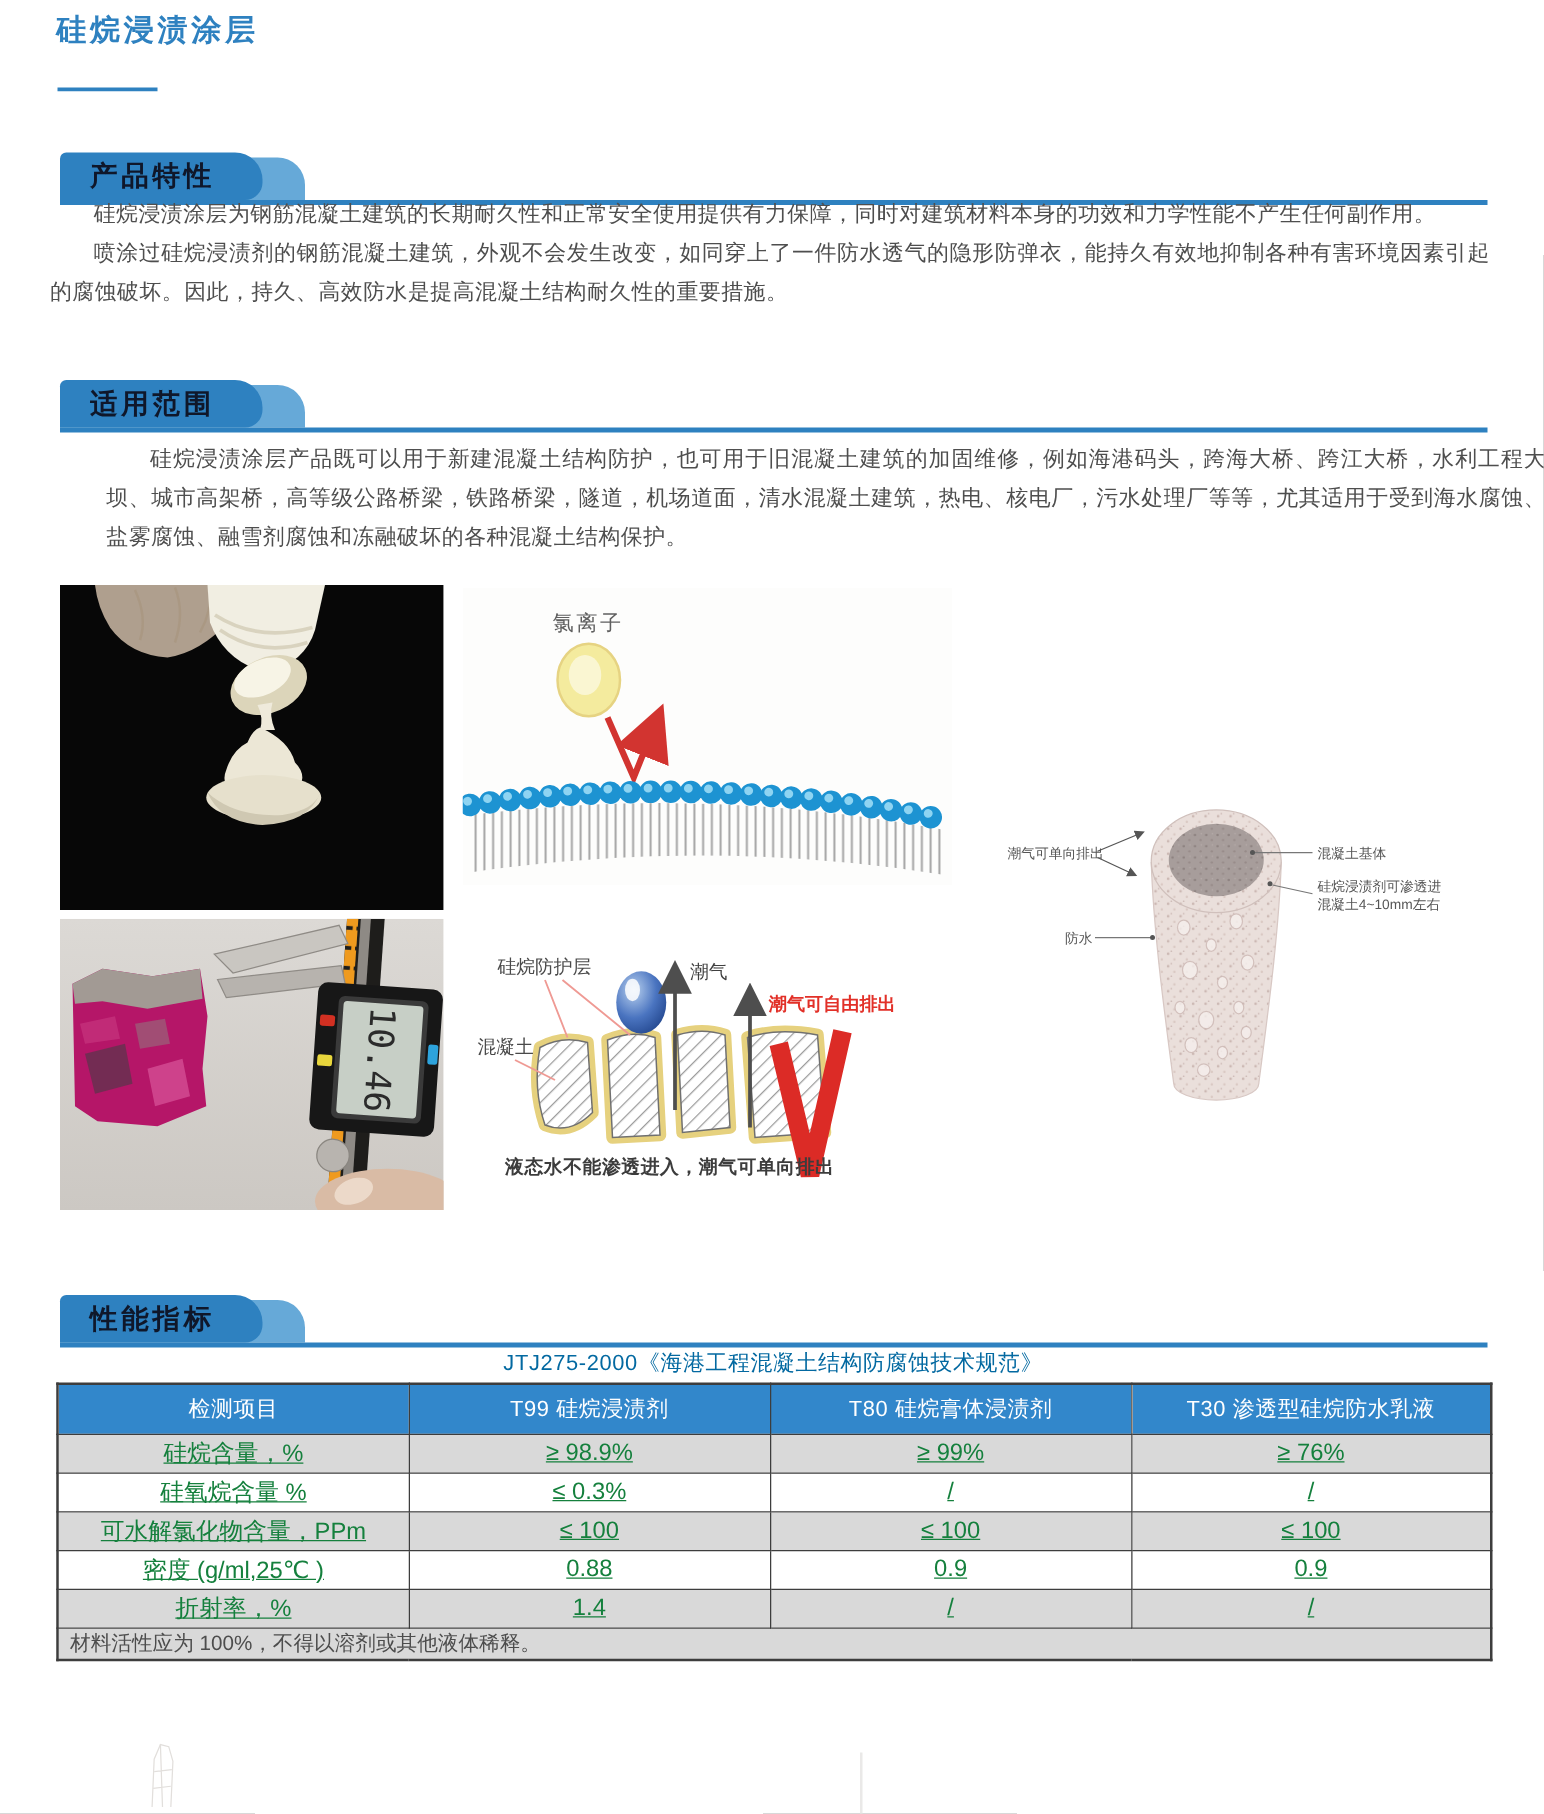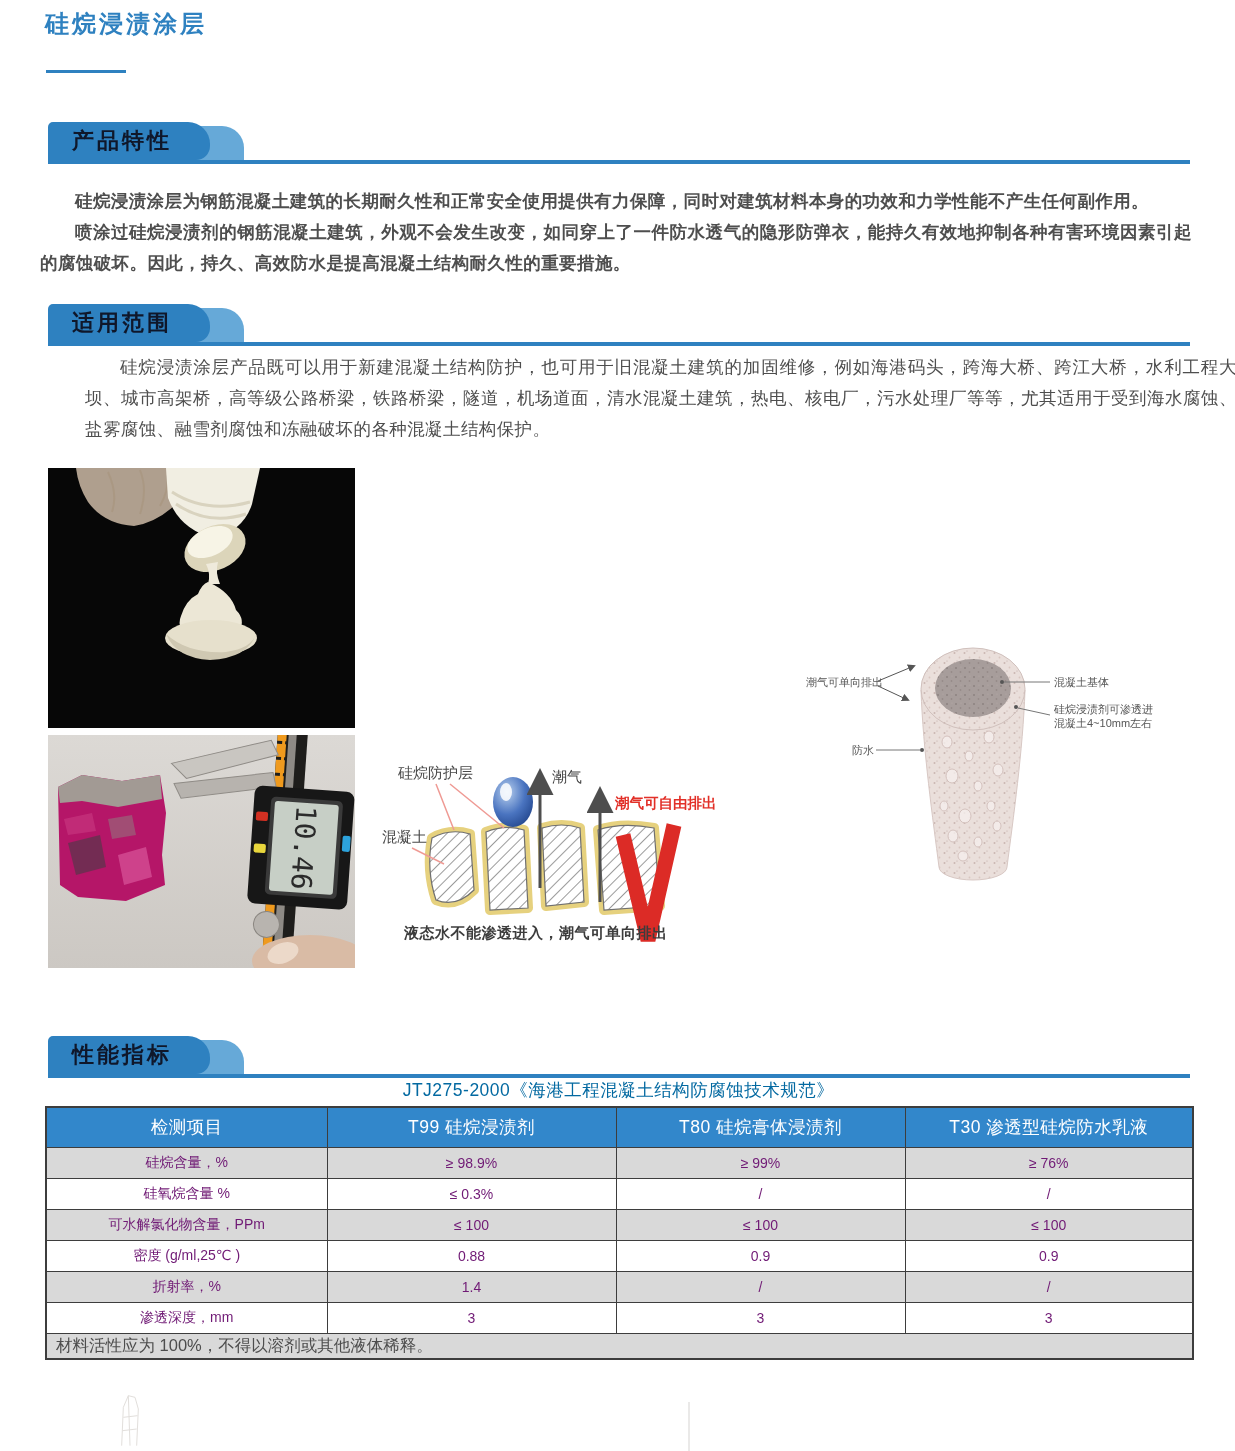--- a/index.html
+++ b/index.html
@@ -41,21 +41,21 @@
   
   .table-caption { position:absolute; left:45px; top:1078px; width:1147px; text-align:center;
                    font-size:17.5px; color:#0369a1; letter-spacing:0.5px; }
   .spec-wrap { position:absolute; left:45px; top:1106px; width:1147px; }
   table.spec { width:100%; border-collapse:collapse; table-layout:fixed;
                border:2px solid var(--table-border,#3D3D3D); }
   table.spec th, table.spec td { border:1px solid var(--table-border,#3D3D3D);
                text-align:center; overflow:hidden; white-space:nowrap; }
   table.spec thead th { background:var(--table-header-blue,#3287CB); color:#fff;
                font-weight:normal; height:40px; font-size:17.5px; letter-spacing:0.5px; }
-  table.spec tbody td { height:31px; font-size:14px; color:#701a75; }
+  table.spec tbody td { height:31px; font-size:19px; color:#15803d;text-decoration:underline; }
   table.spec tbody tr:nth-child(odd)  { background:var(--row-gray,#D9D9D9); }
   table.spec tbody tr:nth-child(even) { background:#ffffff; }
   table.spec tfoot td { background:var(--row-gray,#D9D9D9); text-align:left; height:26px;
                padding-left:9px; font-size:16.5px; color:#4D4D4D;margin-left:12px; }
 
   
   .wm-tower { position:absolute; left:105px; top:1387px; }
   .wm-line  { position:absolute; left:688px; top:1402px; width:2px; height:49px; background:#EAE9E8; }
 </style>
 </head>
@@ -66,21 +66,21 @@
   <h1 class="doc-title">硅烷浸渍涂层</h1>
   <div class="title-rule"></div>
 
   <div class="section-head" style="top:122px;">
     <div class="tab-back"></div>
     <div class="tab-front">
       <span>产品特性</span>
     </div>
     <div class="section-rule"></div>
   </div>
-  <div class="para-block" style="top:186px;font-weight:bold;">
+  <div class="para-block" style="top:156px;">
     <p>硅烷浸渍涂层为钢筋混凝土建筑的长期耐久性和正常安全使用提供有力保障，同时对建筑材料本身的功效和力学性能不产生任何副作用。</p>
     <p>喷涂过硅烷浸渍剂的钢筋混凝土建筑，外观不会发生改变，如同穿上了一件防水透气的隐形防弹衣，能持久有效地抑制各种有害环境因素引起的腐蚀破坏。因此，持久、高效防水是提高混凝土结构耐久性的重要措施。</p>
   </div>
 
   <div class="section-head" style="top:304px;">
     <div class="tab-back"></div>
     <div class="tab-front">
       <span>适用范围</span>
     </div>
     <div class="section-rule"></div>
@@ -100,20 +100,40 @@
         <path d="M128,36 Q160,58 198,46 M124,24 Q158,46 202,34" stroke="#D9D3BF" stroke-width="3" fill="none"></path>
         <ellipse cx="167" cy="80" rx="32" ry="22" fill="#DCD5BA" transform="rotate(-24 167 80)"></ellipse>
         <ellipse cx="162" cy="74" rx="24" ry="14" fill="#F7F4E6" transform="rotate(-24 162 74)"></ellipse>
         <path d="M158,96 Q163,106 160,116 L172,116 Q167,104 170,94 Z" fill="#EFEADB"></path>
         <path d="M160,114 Q183,124 188,142 Q198,152 191,163 Q170,178 146,171 Q127,162 133,148 Q138,132 150,126 Q154,116 160,114 Z" fill="#ECE7D6"></path>
         <ellipse cx="163" cy="170" rx="46" ry="18" fill="#E6E0CC"></ellipse>
         <path d="M118,166 Q140,186 178,184 Q204,180 208,166 Q200,190 162,192 Q128,190 118,166 Z" fill="#CFC8B2"></path>
       </svg>
     </div>
 
+    <div class="fig" id="fig-chloride">
+      <svg viewBox="0 0 392 238" width="392" height="238">
+        <defs>
+          <marker id="cArr" markerWidth="9" markerHeight="9" refX="7" refY="4.5" orient="auto">
+            <path d="M0,0 L9,4.5 L0,9 Z" fill="#D23430"></path>
+          </marker>
+          <pattern id="cTails" width="7" height="12" patternUnits="userSpaceOnUse">
+            <path d="M3.5,0 L3.5,12" stroke="#9A9A9A" stroke-width="1.6"></path>
+          </pattern>
+        </defs>
+        <rect width="392" height="238" fill="#FDFDFC"></rect>
+        <text x="72" y="34" font-size="17" fill="#5F5F5F" letter-spacing="2">氯离子</text>
+        <ellipse cx="101" cy="74" rx="25" ry="29" fill="#F4EB9E" stroke="#E6D382" stroke-width="2"></ellipse>
+        <ellipse cx="98" cy="70" rx="13" ry="16" fill="#FAF6D2"></ellipse>
+        <path d="M116,104 L137,152 L157,102" stroke="#D23430" stroke-width="5" fill="none" marker-end="url(#cArr)"></path>
+        <path d="M6,182 Q196,158 386,194 L386,230 Q196,200 6,228 Z" fill="url(#cTails)" opacity="0.9"></path>
+        <path d="M6,174 Q196,148 386,186" stroke="#1D93D2" stroke-width="18" fill="none" stroke-dasharray="0.1 16" stroke-linecap="round"></path>
+        <path d="M4,171 Q194,145 384,183" stroke="#8ED4F2" stroke-width="7" fill="none" stroke-dasharray="0.1 16" stroke-linecap="round"></path>
+      </svg>
+    </div>
 
     <div class="fig" id="fig-cylinder">
       <svg viewBox="0 0 442 298" width="442" height="298">
         <defs>
           <pattern id="cySpk" width="10" height="10" patternUnits="userSpaceOnUse">
             <rect width="10" height="10" fill="#EADFDB"></rect>
             <circle cx="2.5" cy="3" r="1" fill="#CBB7B2"></circle>
             <circle cx="7.5" cy="7.5" r="0.9" fill="#D8C6C0"></circle>
             <circle cx="5" cy="1" r="0.6" fill="#C2ACA8"></circle>
           </pattern>
@@ -300,26 +320,20 @@
             <td>0.88</td>
             <td>0.9</td>
             <td>0.9</td>
           </tr>
           <tr>
             <td>折射率，%</td>
             <td>1.4</td>
             <td>/</td>
             <td>/</td>
           </tr>
-          <tr>
-            <td>渗透深度，mm</td>
-            <td>3</td>
-            <td>3</td>
-            <td>3</td>
-          </tr>
         </tbody>
       <tfoot>
         <tr>
           <td colspan="4">材料活性应为 100%，不得以溶剂或其他液体稀释。</td>
         </tr>
       </tfoot>
     </table>
   </div>
 
   <svg class="wm-tower" viewBox="0 0 60 64" width="50" height="64">

